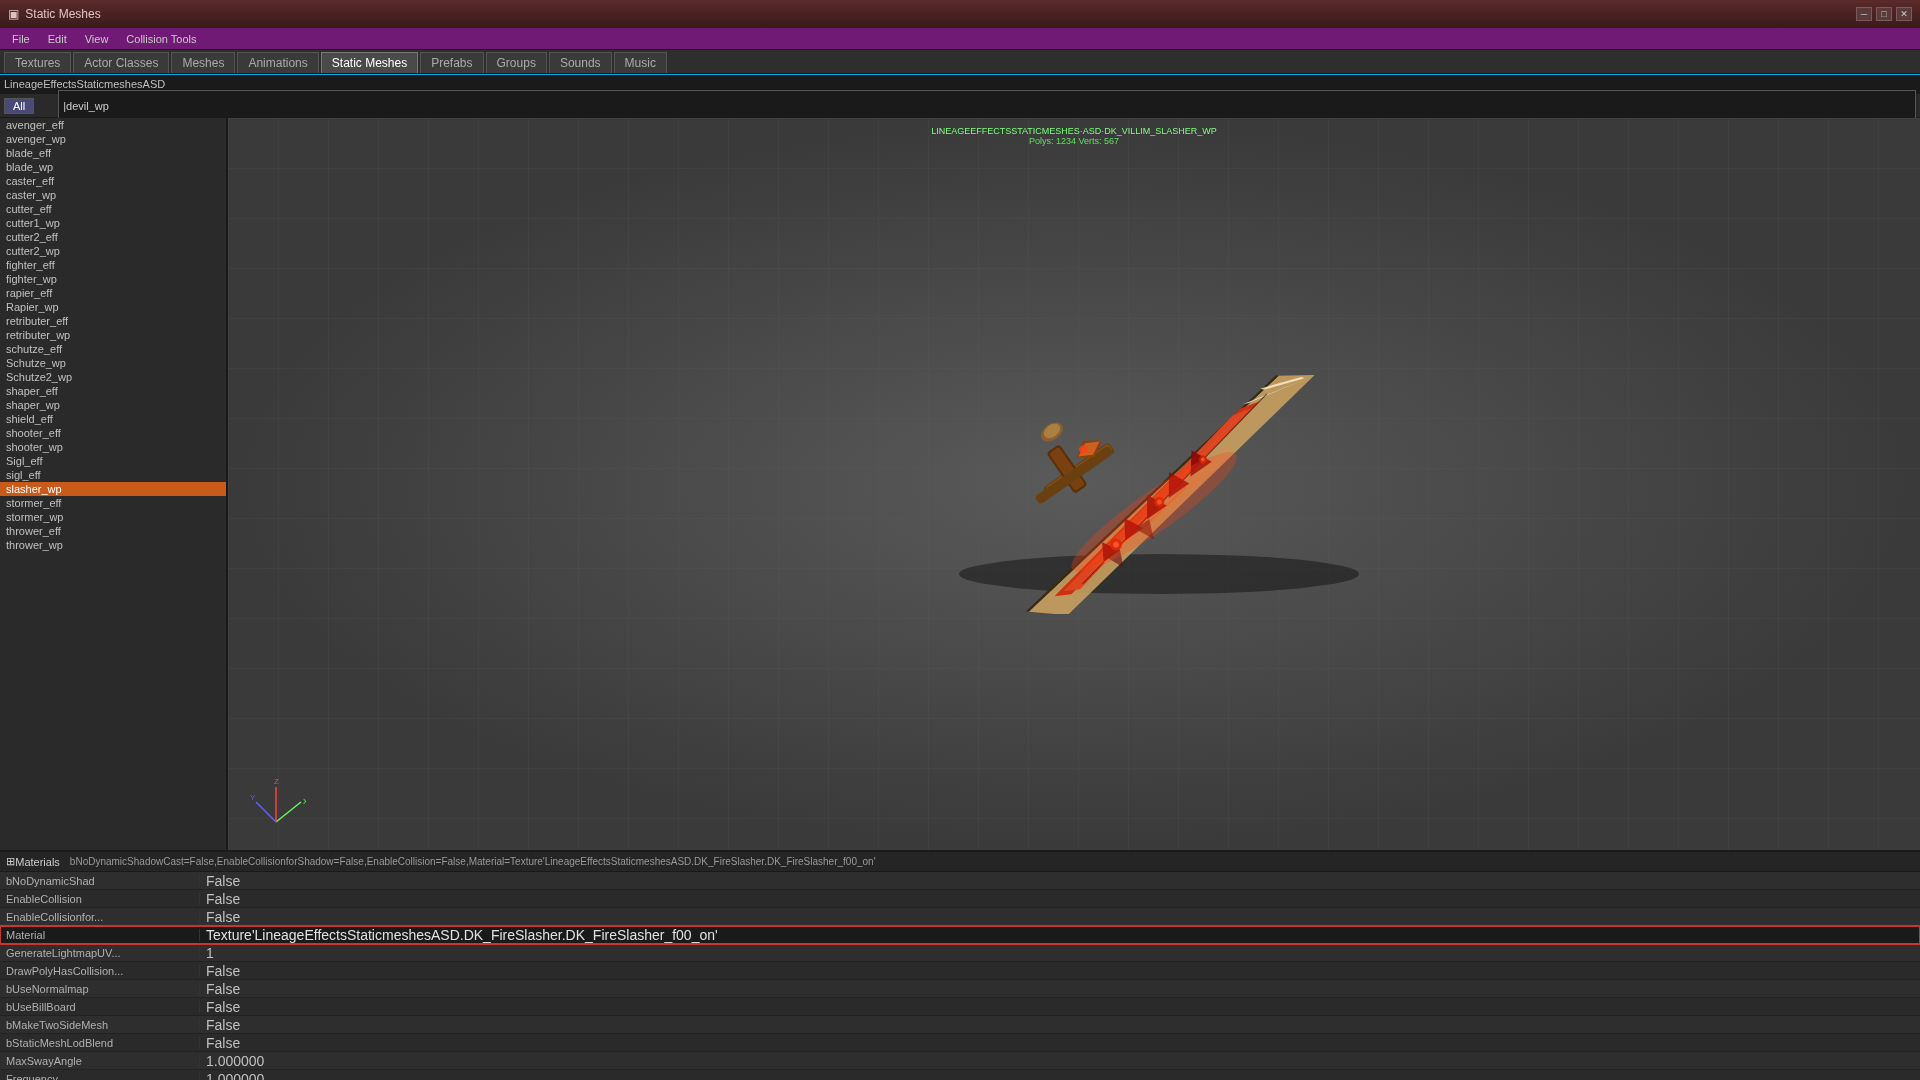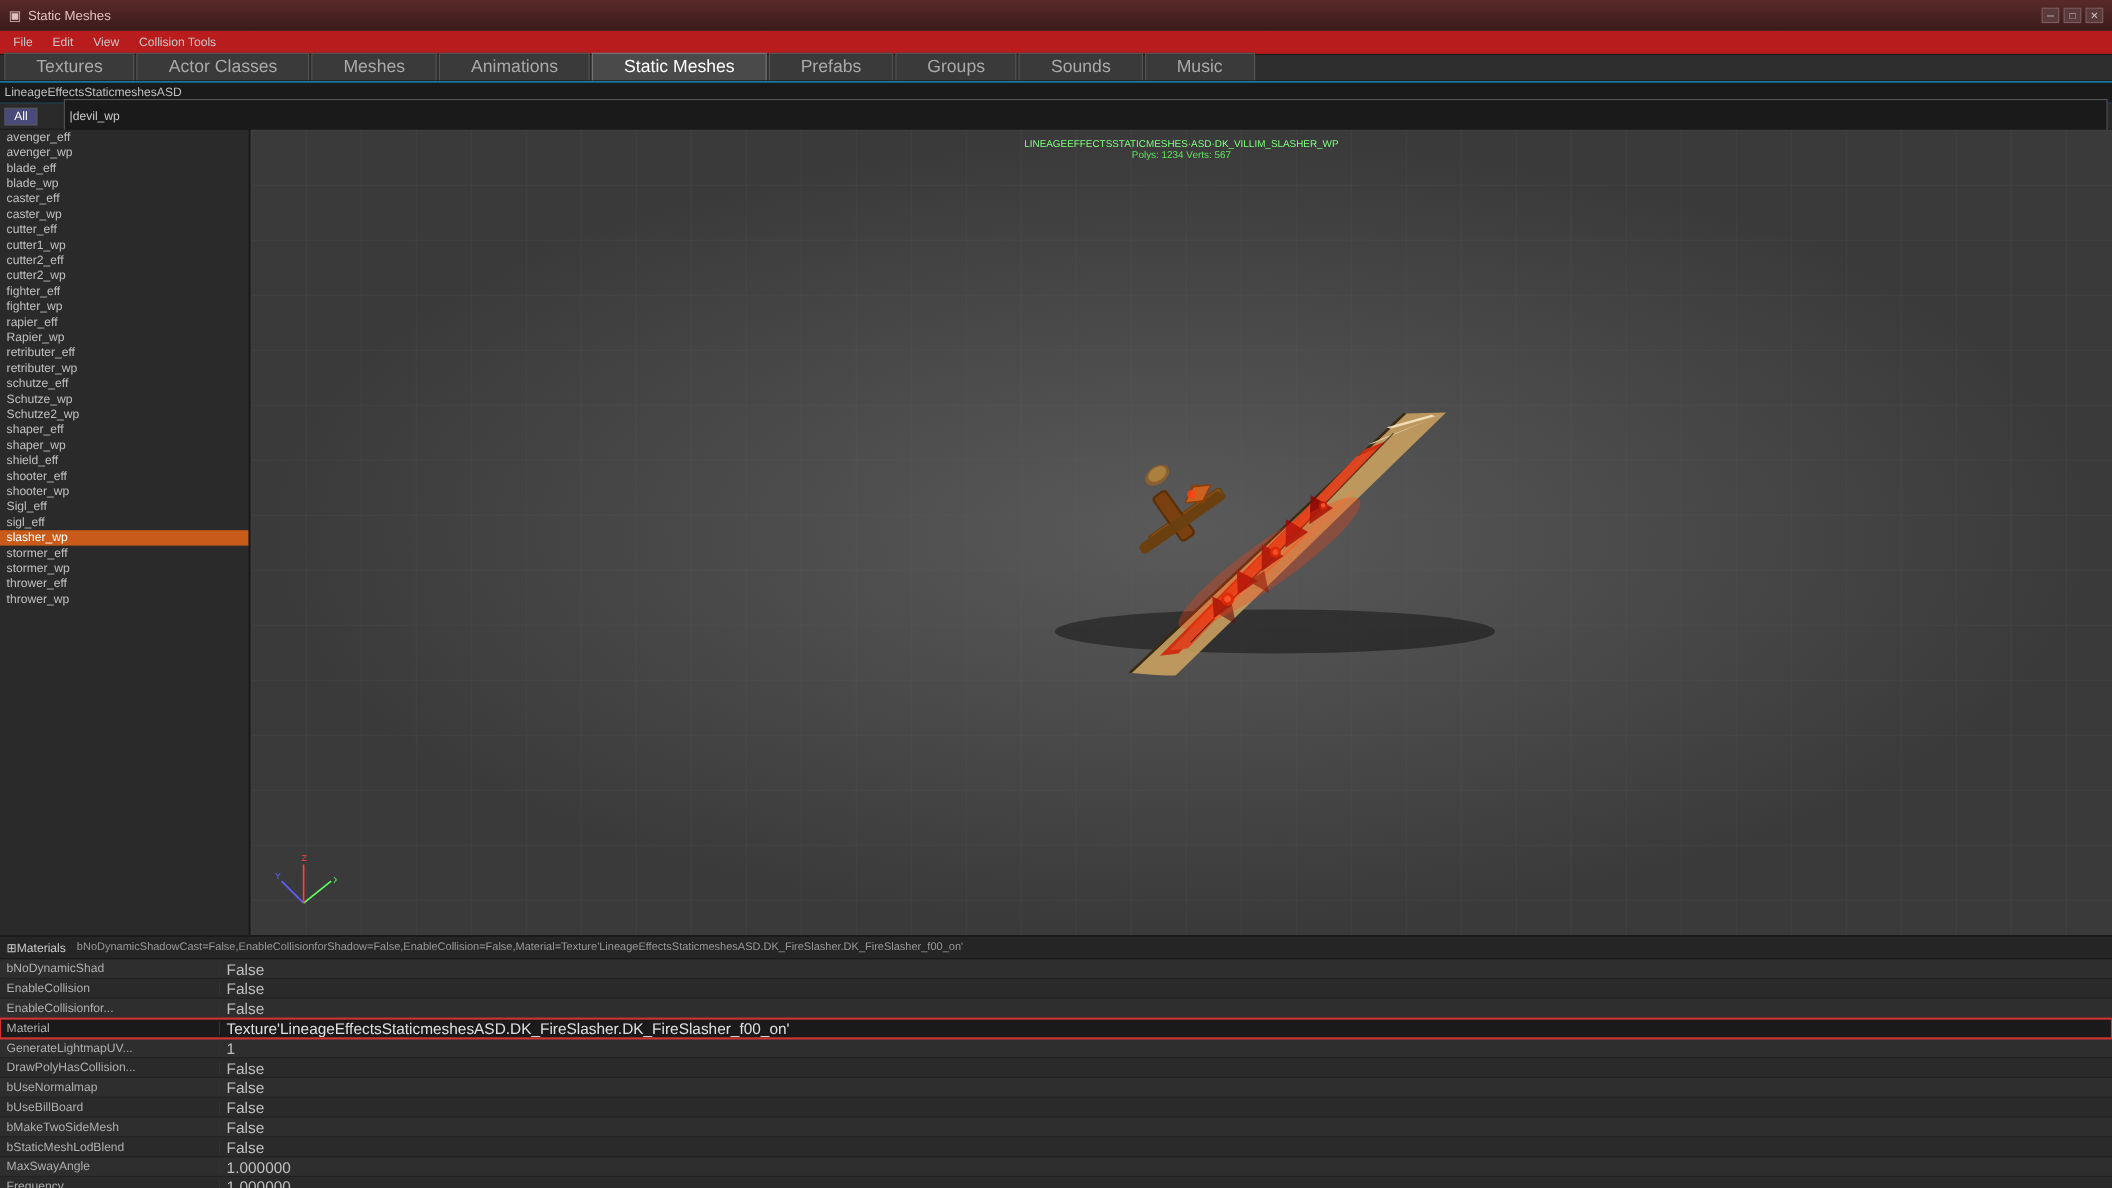--- a/index.html
+++ b/index.html
@@ -42,21 +42,21 @@
       font-size: 9px;
       display: flex;
       align-items: center;
       justify-content: center;
       cursor: pointer;
     }
 
     
     #menu-bar {
       height: 22px;
-      background: #b91c1c;
+      background: #701a75;
       display: flex;
       align-items: center;
       padding: 0 4px;
       gap: 2px;
       border-bottom: 1px solid #1a1a1a;
     }
     .menu-item {
       padding: 2px 8px;
       font-size: 11px;
       color: #c8c8c8;
@@ -66,22 +66,22 @@
     
     #tab-bar {
       height: 24px;
       background: #2e2e2e;
       display: flex;
       align-items: flex-end;
       padding: 0 4px;
       border-bottom: 1px solid #1a1a1a;
     }
     .tab {
-      padding: 3px 28px;
-      font-size: 16px;
+      padding: 3px 10px;
+      font-size: 12px;
       color: #aaa;
       background: #3a3a3a;
       border: 1px solid #555;
       border-bottom: none;
       cursor: pointer;
       margin-right: 2px;
     }
     .tab.active {
       background: #4a4a4a;
       color: #fff;

